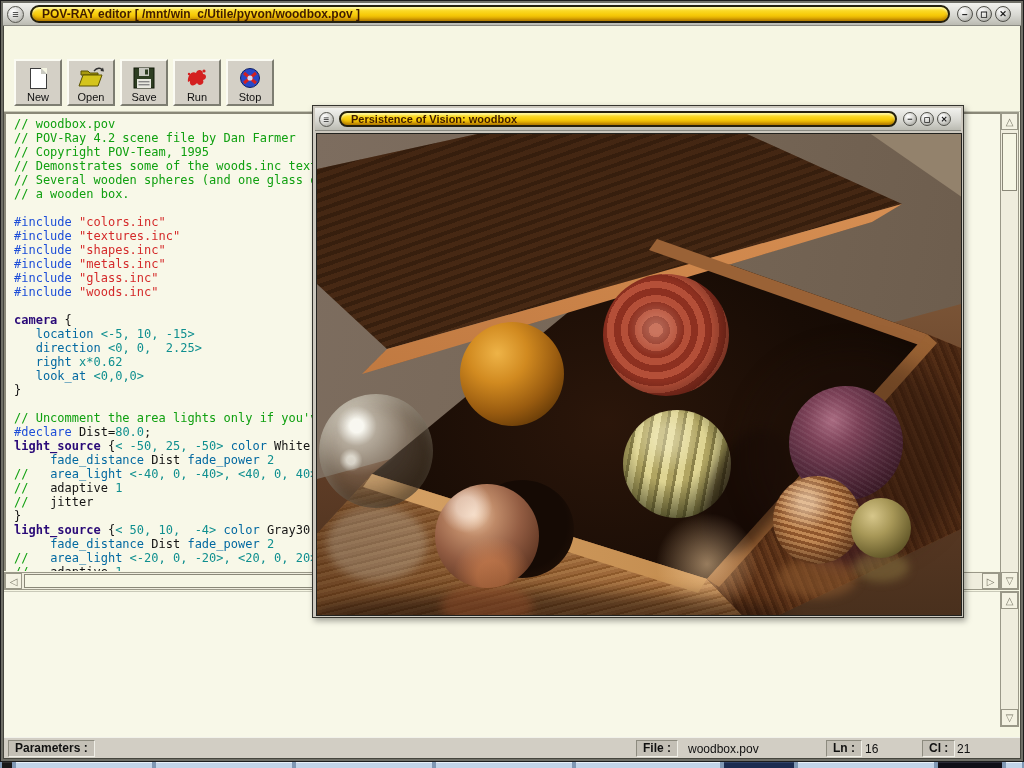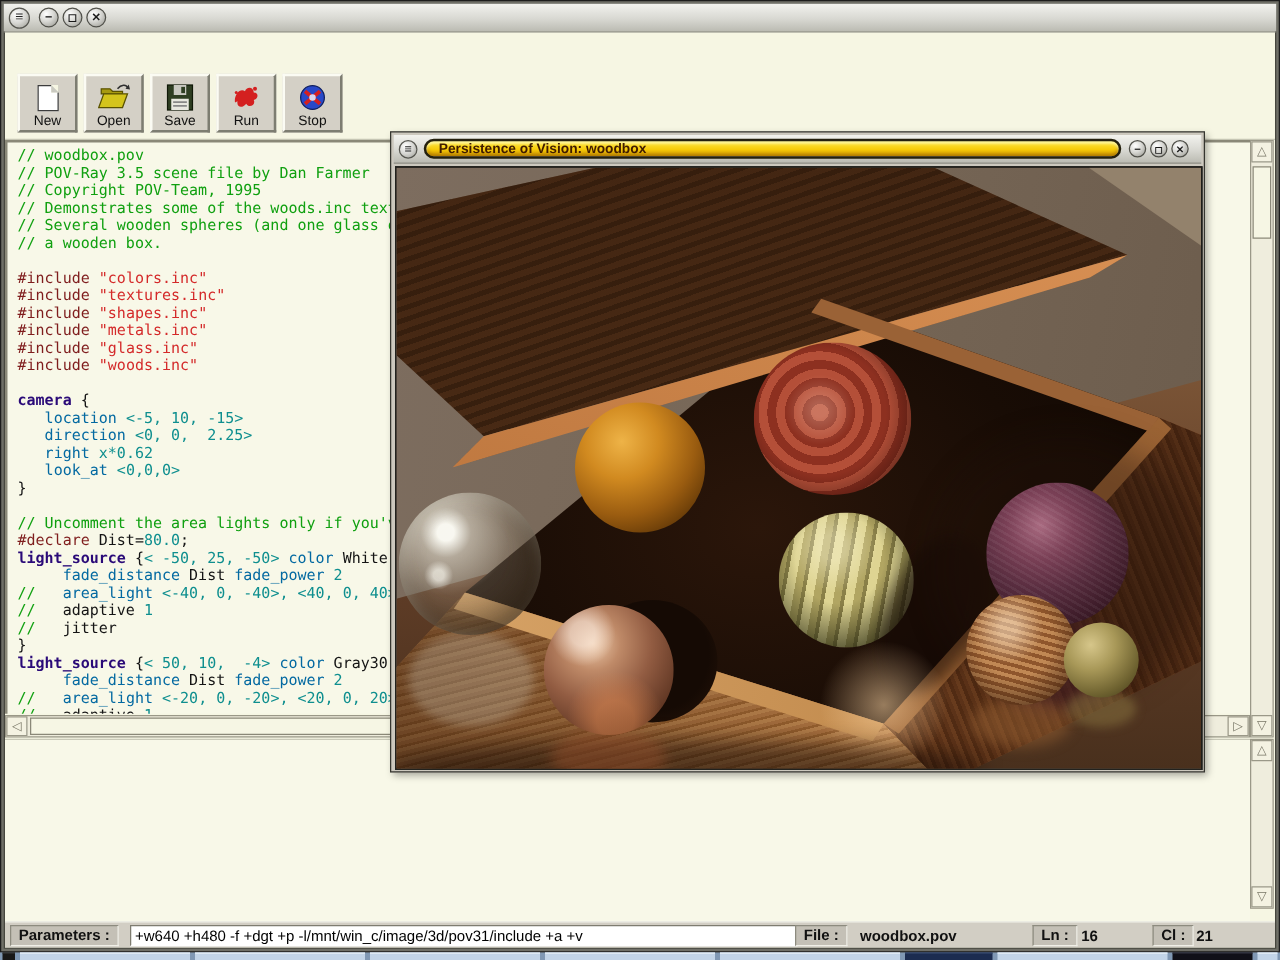--- a/index.html
+++ b/index.html
@@ -58,21 +58,21 @@
   .ico-new { width:17px; height:21px; background:#ffffff; border:1px solid #3c3c3c; position:relative; }
   .ico-new::after { content:""; position:absolute; right:-1px; top:-1px; width:0; height:0;
                     border-left:6px solid #c9c9c0; border-top:6px solid #f6f6e3; }
 
   
   #editor { position:absolute; left:4px; top:112px; width:996px; height:459px;
             background:#f8f8e8; border-top:2px solid #8a8878; border-left:2px solid #8a8878;
             overflow:hidden; padding:3px 0 0 8px; cursor:text; }
   #editor .cl { font:12px/14px "DejaVu Sans Mono", monospace; white-space:pre; height:14px; }
   .c-com { color:#10A010; }
-  .c-dir { color:#7f1d1d; }
+  .c-dir { color:#1d4ed8; }
   .c-str { color:#D42A2A; }
   .c-kw  { color:#2A0A78; font-weight:bold; }
   .c-mem { color:#0369a1; }
   .c-num { color:#0F8F8F; }
   .c-pln { color:#141414; }
 
   
   .sb { position:absolute; background:#efeddd; border:1px solid #9a9888; }
   .sb-arrow { position:absolute; background:#f4f2e2; border:1px solid #9a9888;
               color:#7a7868; font-size:10px; line-height:15px; text-align:center; }
@@ -81,21 +81,21 @@
   
   #lower-panel { position:absolute; left:4px; top:591px; width:996px; height:146px;
                  background:#f8f8e8; border-top:1px solid #c9c9b8; }
 
   
   #statusbar { position:absolute; left:4px; top:737px; width:1016px; height:21px;
                background:#d2cec4; border-top:1px solid #f2f2ea; font-size:12px; color:#111; }
   .chip { position:absolute; top:2px; height:17px; background:#c4c0b6;
           border:1px solid; border-color:#8d8b7f #f0efe7 #f0efe7 #8d8b7f;
           font-weight:bold; padding:1px 6px; line-height:13px; }
-  .sb-val { position:absolute; top:4px; font-weight:bold; }
+  .sb-val { position:absolute; top:4px; font-weight:normal; }
   #param-input { position:absolute; left:100px; top:2px; width:534px; height:17px;
                  border:1px solid; border-color:#7e7c70 #ffffff #ffffff #7e7c70;
                  background:#ffffff; font:12px "Liberation Sans", sans-serif; padding:0 3px; }
 
   
   #render-win { position:absolute; left:312px; top:105px; width:652px; height:513px;
                 background:#ccc8be; border:1px solid #35352f;
                 box-shadow:2px 3px 6px rgba(0,0,0,.35); }
   #render-win .titlebar { left:2px; top:2px; width:646px; height:23px; }
   #render-frame { position:absolute; left:3px; top:27px; width:646px; height:483px;
@@ -189,20 +189,23 @@
 </style>
 </head>
 <body>
 
 <div id="app">
 
   <div class="titlebar" style="left:3px; top:3px; width:1018px; height:23px;">
     <div class="menu-circle" style="width:17px;height:17px;margin-left:4px;font-size:11px;">
       <span>≡</span>
     </div>
+    <div class="pill" style="margin-left:6px; width:920px; height:18px; font-size:12px; padding-left:10px;">
+      <span>POV-RAY editor [ /mnt/win_c/Utile/pyvon/woodbox.pov ]</span>
+    </div>
     <div class="winbtns" style="margin-left:7px; gap:3px;">
       <div class="winbtn" style="width:16px;height:16px;font-size:10px;">
         <span>−</span>
         </div>
       <div class="winbtn" style="width:16px;height:16px;font-size:9px;">
         <span>◻</span>
         </div>
       <div class="winbtn" style="width:16px;height:16px;font-size:9px;">
         <span>✕</span>
         </div>
@@ -259,21 +262,21 @@
           <circle cx="12" cy="12" r="2.6" fill="#d8d8f0"></circle>
         </svg>
       </div>
       <span>Stop</span>
     </div>
   </div>
 
   <div id="editor">
     <div id="code-lines">
         <div class="cl"><span class="c-com">// woodbox.pov</span></div>
-        <div class="cl"><span class="c-com">// POV-Ray 3.5 scene file by Dan Farmer</span></div>
+        <div class="cl"><span class="c-com">// POV-Ray 4.2 scene file by Dan Farmer</span></div>
         <div class="cl"><span class="c-com">// Copyright POV-Team, 1995</span></div>
         <div class="cl"><span class="c-com">// Demonstrates some of the woods.inc textu</span></div>
         <div class="cl"><span class="c-com">// Several wooden spheres (and one glass on</span></div>
         <div class="cl"><span class="c-com">// a wooden box.</span></div>
         <div class="cl">&nbsp;</div>
         <div class="cl"><span class="c-dir">#include </span><span class="c-str">"colors.inc"</span></div>
         <div class="cl"><span class="c-dir">#include </span><span class="c-str">"textures.inc"</span></div>
         <div class="cl"><span class="c-dir">#include </span><span class="c-str">"shapes.inc"</span></div>
         <div class="cl"><span class="c-dir">#include </span><span class="c-str">"metals.inc"</span></div>
         <div class="cl"><span class="c-dir">#include </span><span class="c-str">"glass.inc"</span></div>
@@ -315,21 +318,20 @@
 
   <div id="lower-panel"></div>
 
   <div class="sb" style="left:1000px; top:591px; width:19px; height:136px;">
     <div class="sb-arrow" style="left:0; top:0; width:17px; height:17px;">△</div>
     <div class="sb-arrow" style="left:0; bottom:0; width:17px; height:17px;">▽</div>
   </div>
 
   <div id="statusbar">
     <span class="chip" style="left:4px;">Parameters :</span>
-    <input id="param-input" type="text" value="+w640 +h480 -f +dgt +p -l/mnt/win_c/image/3d/pov31/include +a +v" style="">
     <span class="chip" style="left:632px;">File :</span>
     <span class="sb-val" style="left:684px;">woodbox.pov</span>
     <span class="chip" style="left:822px;">Ln :</span>
     <span class="sb-val" style="left:861px;">16</span>
     <span class="chip" style="left:918px;">Cl :</span>
     <span class="sb-val" style="left:953px;">21</span>
   </div>
 </div>
 
 <div id="render-win">

